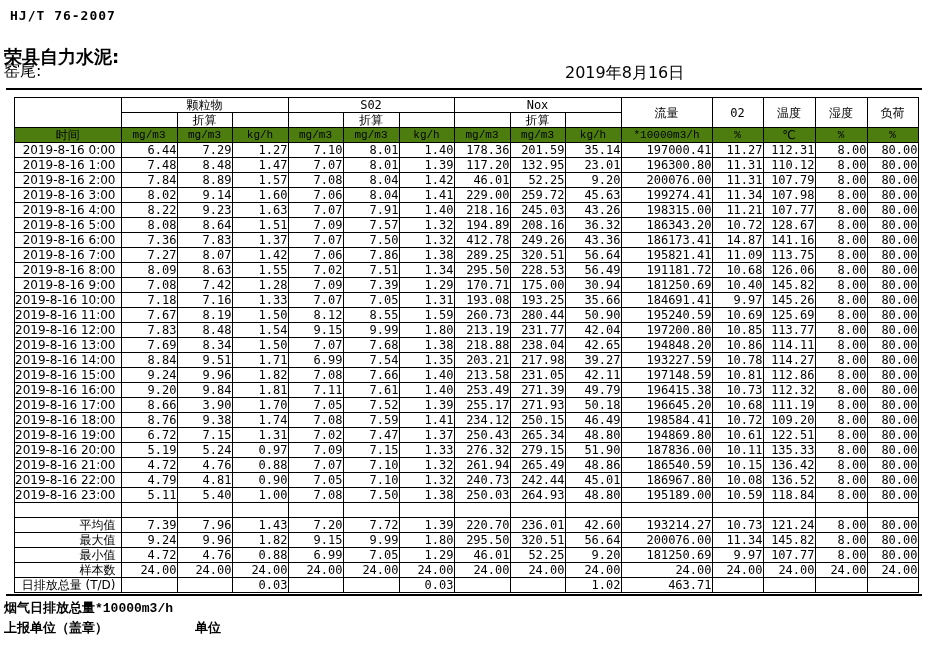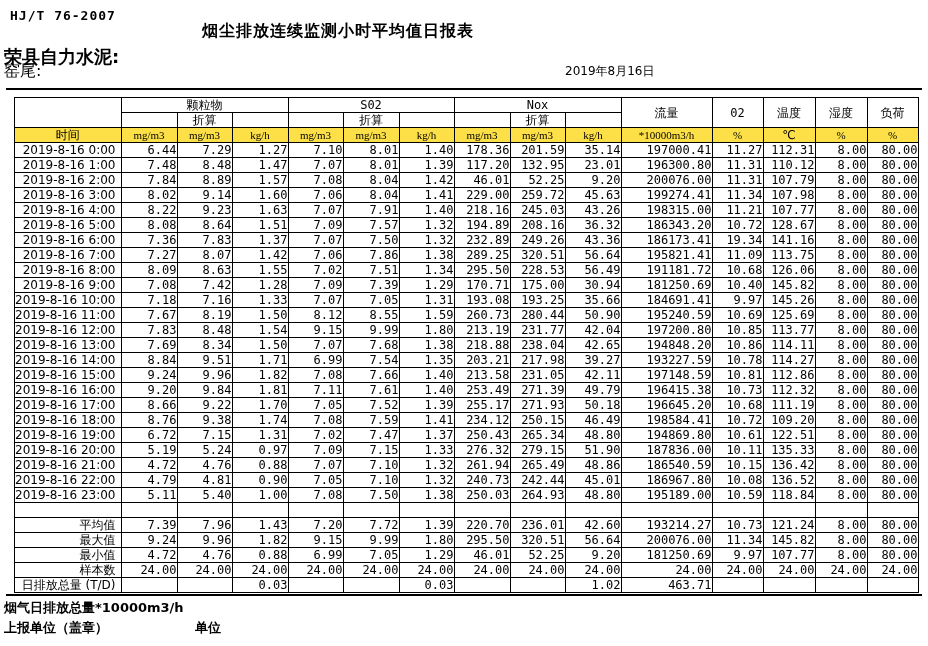--- a/index.html
+++ b/index.html
@@ -2,43 +2,42 @@
 <html><head>
 <meta charset="utf-8">
 <style>
   html,body{margin:0;padding:0;background:#ffffff;}
   body{width:928px;height:646px;font-family:"DejaVu Sans",sans-serif;color:#000;}
   .page{position:relative;width:928px;height:646px;overflow:hidden;background:#fff;}
   .std-code{position:absolute;left:10px;top:8px;font-weight:bold;font-size:13px;font-family:"DejaVu Sans Mono",monospace;letter-spacing:1px;}
   .report-title{position:absolute;left:202px;top:21px;font-weight:bold;font-size:16px;letter-spacing:1px;}
   .company{position:absolute;left:4px;top:45px;font-weight:bold;font-size:18px;}
   .location{position:absolute;left:4px;top:61px;font-weight:normal;font-size:16px;}
-  .report-date{position:absolute;left:565px;top:63px;font-size:12px;}
+  .report-date{position:absolute;left:565px;top:63px;font-size:16px;}
   .rule{position:absolute;left:6px;width:916px;border-top:2px solid #000;}
   .rule-top{top:88px;}
   .rule-bottom{top:594px;}
   table.report{position:absolute;left:14px;top:97px;border-collapse:collapse;table-layout:fixed;}
   table.report td{border:1px solid #000;height:14px;padding:0;font-size:12px;line-height:14px;overflow:visible;vertical-align:middle;}
   td.ch{text-align:center;font-size:12px;}
   td.ch-lat{text-align:center;font-size:11px;font-family:"DejaVu Sans Mono",monospace;}
-  tr.green td{background:#fde047;text-align:center;}
-  tr.green td.unit{font-family:Liberation Serif, serif;font-size:11px;}
+  tr.green td{background:#4d7c0f;text-align:center;}
+  tr.green td.unit{font-family:Liberation Mono, monospace;font-size:11px;}
   td.c0 .rlabel{float:right;white-space:nowrap;margin-right:5px;font-size:12px;text-align:right;}
   td.num{text-align:right;padding-right:8px;font-family:"DejaVu Sans Mono",monospace;font-size:11px;white-space:nowrap;}
-  .footer-flow{position:absolute;left:4px;top:599px;font-weight:bold;font-size:13px;}
+  .footer-flow{position:absolute;left:4px;top:599px;font-weight:bold;font-size:13px;font-family:Liberation Mono, monospace;}
   .footer-report-unit{position:absolute;left:4px;top:619px;font-weight:bold;font-size:13px;}
   .footer-unit{position:absolute;left:195px;top:619px;font-weight:bold;font-size:13px;text-align:center;}
 </style>
 </head>
 <body>
 
 <div class="page">
 
   <div class="std-code">HJ/T  76-2007</div>
-  <div class="report-title">烟尘排放连续监测小时平均值日报表</div>
   <div class="company">荣县自力水泥:</div>
   <div class="location">窑尾:</div>
   <div class="report-date">2019年8月16日</div>
 
   <div class="rule rule-top"></div>
 
   <table class="report">
     <colgroup>
       <col style="width:102px">
       <col style="width:56px">
@@ -215,25 +214,25 @@
         <tr>
           <td class="c0">
             <span class="rlabel">2019-8-16 6:00</span>
           </td>
           <td class="num">7.36</td>
           <td class="num">7.83</td>
           <td class="num">1.37</td>
           <td class="num">7.07</td>
           <td class="num">7.50</td>
           <td class="num">1.32</td>
-          <td class="num">232.89</td>
+          <td class="num">412.78</td>
           <td class="num">249.26</td>
           <td class="num">43.36</td>
           <td class="num">186173.41</td>
-          <td class="num">19.34</td>
+          <td class="num">14.87</td>
           <td class="num">141.16</td>
           <td class="num">8.00</td>
           <td class="num">80.00</td>
         </tr>
         <tr>
           <td class="c0">
             <span class="rlabel">2019-8-16 7:00</span>
           </td>
           <td class="num">7.27</td>
           <td class="num">8.07</td>
@@ -419,21 +418,21 @@
           <td class="num">10.73</td>
           <td class="num">112.32</td>
           <td class="num">8.00</td>
           <td class="num">80.00</td>
         </tr>
         <tr>
           <td class="c0">
             <span class="rlabel">2019-8-16 17:00</span>
           </td>
           <td class="num">8.66</td>
-          <td class="num">9.22</td>
+          <td class="num">3.90</td>
           <td class="num">1.70</td>
           <td class="num">7.05</td>
           <td class="num">7.52</td>
           <td class="num">1.39</td>
           <td class="num">255.17</td>
           <td class="num">271.93</td>
           <td class="num">50.18</td>
           <td class="num">196645.20</td>
           <td class="num">10.68</td>
           <td class="num">111.19</td>

